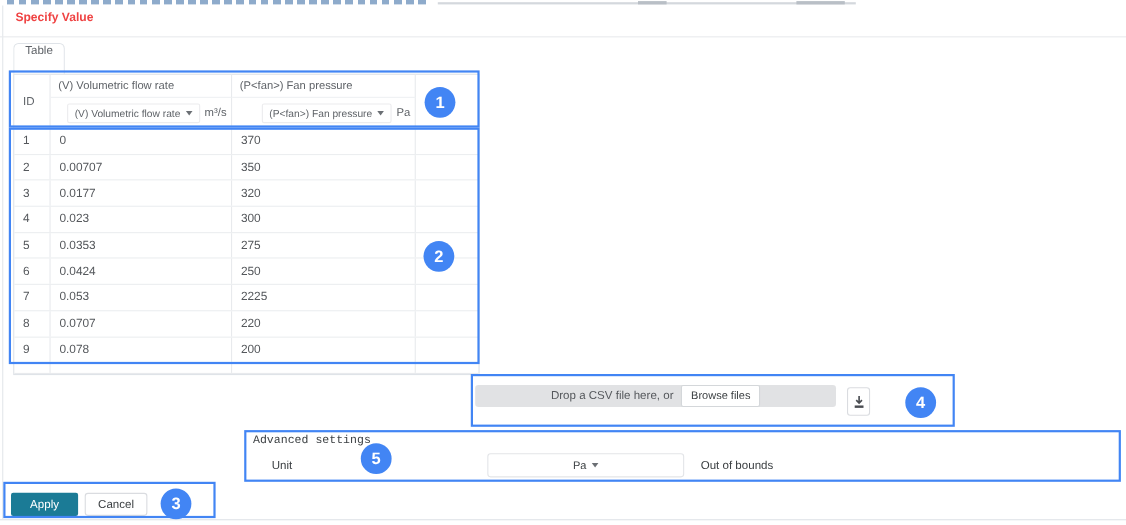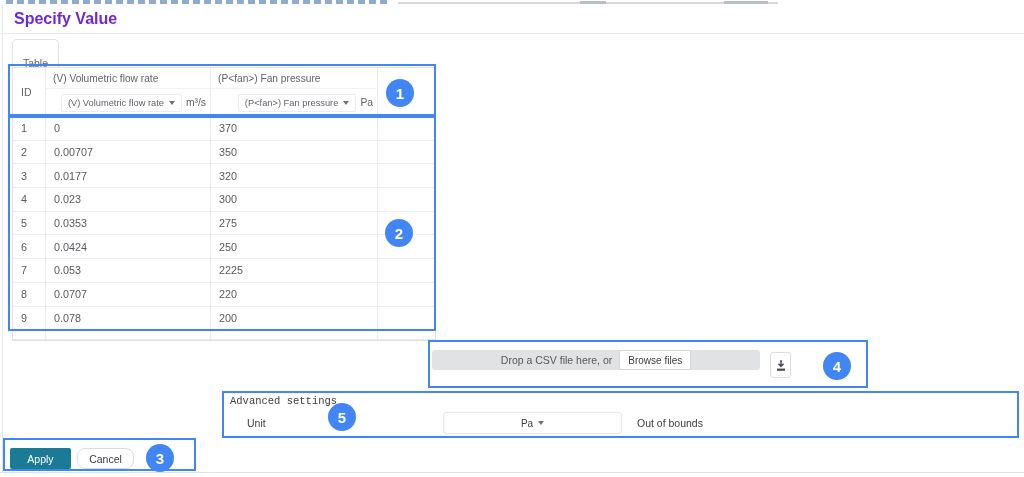--- a/index.html
+++ b/index.html
@@ -10,26 +10,26 @@
   
   .top-strip { position: absolute; left: 0; top: 0; width: 1024px; height: 5px; overflow: hidden; }
   .top-strip .dashes { position: absolute; left: 6px; top: 0; width: 384px; height: 4px;
     background: repeating-linear-gradient(90deg, #7a9cc2 0 7px, rgba(122,156,194,0) 7px 11px); opacity: .85; }
   .top-strip .grayline { position: absolute; left: 398px; top: 2px; width: 380px; height: 2px; background: #c9ced4; opacity: .8; }
   .top-strip .graybit { position: absolute; top: 1px; height: 3px; background: #b9bfc6; }
 
   .left-edge { position: absolute; left: 2px; top: 5px; width: 1px; height: 467px; background: #e3e7ea; }
   .bottom-edge { position: absolute; left: 0; top: 472px; width: 1024px; height: 1px; background: #dfe3e8; }
 
-  .dialog-title { position: absolute; left: 14px; top: 10px; font-size: 16px; font-weight: bold; color: #6d28d9; }
+  .dialog-title { position: absolute; left: 14px; top: 10px; font-size: 11px; font-weight: bold; color: #ef4444; }
   .title-divider { position: absolute; left: 0; top: 33px; width: 1024px; height: 1px; background: #e8eaed; }
 
   .tab { position: absolute; left: 12px; top: 39px; width: 47px; height: 30px; background: #fff;
     border: 1px solid #dfe3e8; border-bottom: none; border-radius: 5px 5px 0 0;
-    display: flex; align-items: flex-end; justify-content: center; font-size: 10.5px; color: #5f6368; }
+    display: flex; align-items: flex-start; justify-content: center; font-size: 10.5px; color: #5f6368; }
 
   
   .spec-table { position: absolute; left: 12px; top: 67px; width: 424px; border: 1px solid #dfe3e8; background: #fff; }
   .thead { display: grid; grid-template-columns: 33px 165px 167px 57px; grid-template-rows: 21px 27px; }
   .th-id { grid-column: 1; grid-row: 1 / 3; border-right: 1px solid #e8eaed;
     display: flex; align-items: center; padding-left: 8px; font-size: 10.5px; color: #5f6368; }
   .th-label { font-size: 10.2px; color: #5f6368; padding: 5px 0 0 7px; border-right: 1px solid #e8eaed;
     border-bottom: 1px solid #eff1f3; white-space: nowrap; overflow: hidden; }
   .th-sel-cell { border-right: 1px solid #e8eaed; display: flex; align-items: center; justify-content: flex-end;
     padding: 0 4px 0 2px; }
@@ -65,21 +65,21 @@
   .adv-label-oob { position: absolute; left: 637px; top: 417px; font-size: 10.5px; color: #3c4043; }
   .adv-select { position: absolute; height: 22px; background: #fff; border: 1px solid #e3e5e8; border-radius: 3px;
     display: flex; align-items: center; justify-content: center; font-size: 10px; color: #3c4043; cursor: pointer; }
   .sel-unit { left: 443px; top: 412px; width: 179px; }
   .sel-oob { left: 835px; top: 412px; width: 176px; }
 
   
   .apply-btn { position: absolute; left: 10px; top: 448px; width: 61px; height: 21px; background: #1b7b96;
     color: #fff; border: none; border-radius: 2px; font-size: 10.5px; font-family: "Liberation Sans", sans-serif; cursor: pointer; }
   .cancel-btn { position: absolute; left: 77px; top: 448px; width: 57px; height: 21px; background: #fff;
-    color: #3c4043; border: 1px solid #dadce0; border-radius: 8px; font-size: 10.5px; font-family: "Liberation Sans", sans-serif; cursor: pointer; }
+    color: #3c4043; border: 1px solid #dadce0; border-radius: 3px; font-size: 10.5px; font-family: "Liberation Sans", sans-serif; cursor: pointer; }
 
   
   .anno-box { position: absolute; border: 2.5px solid #4285f4; pointer-events: none; }
   .box1 { left: 8px;   top: 64px;  width: 428px; height: 52px; }
   .box2 { left: 8px;   top: 116px; width: 428px; height: 215px; }
   .box3 { left: 3px;   top: 438px; width: 193px; height: 33px; }
   .box4 { left: 428px; top: 340px; width: 440px; height: 48px; }
   .box5 { left: 222px; top: 391px; width: 797px; height: 47px; }
   .callout { position: absolute; width: 28px; height: 28px; border-radius: 50%; background: #4285f4;
     color: #fff; font-size: 15px; font-weight: bold; display: flex; align-items: center; justify-content: center;

